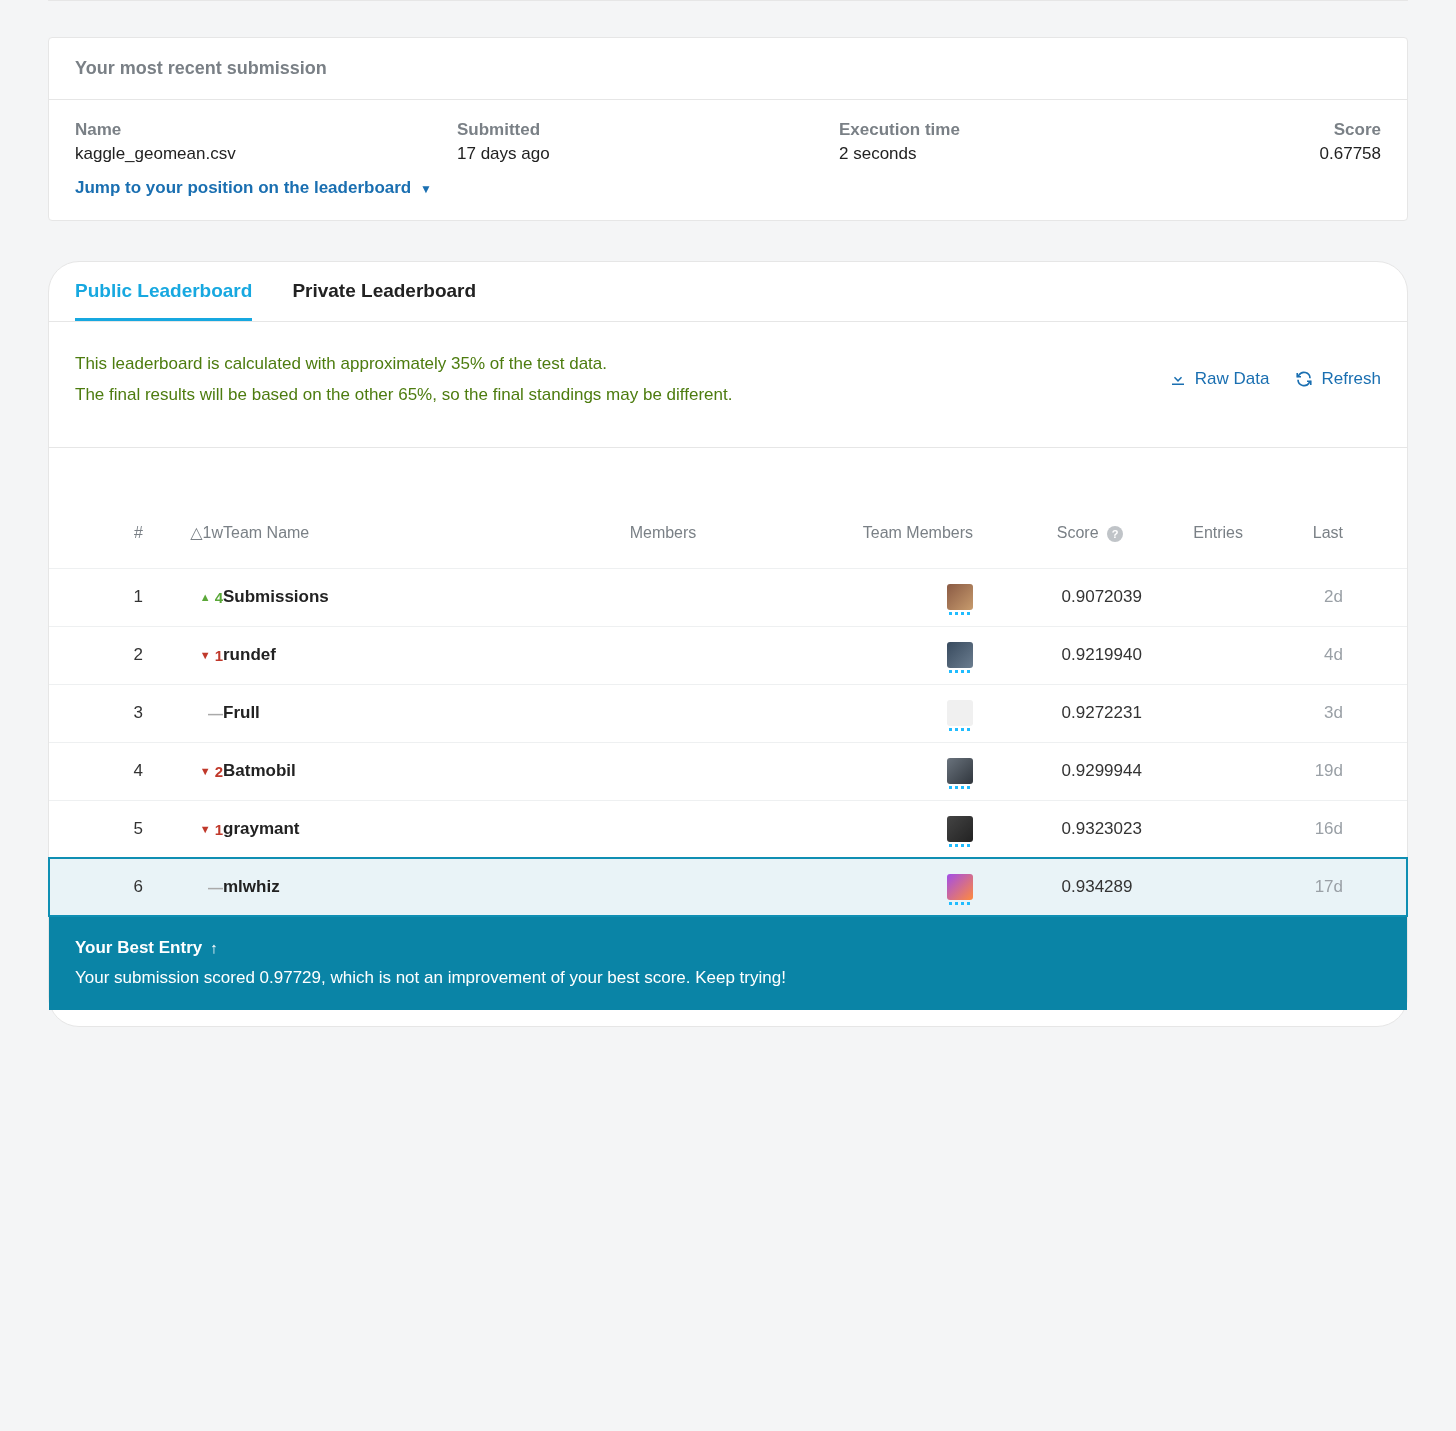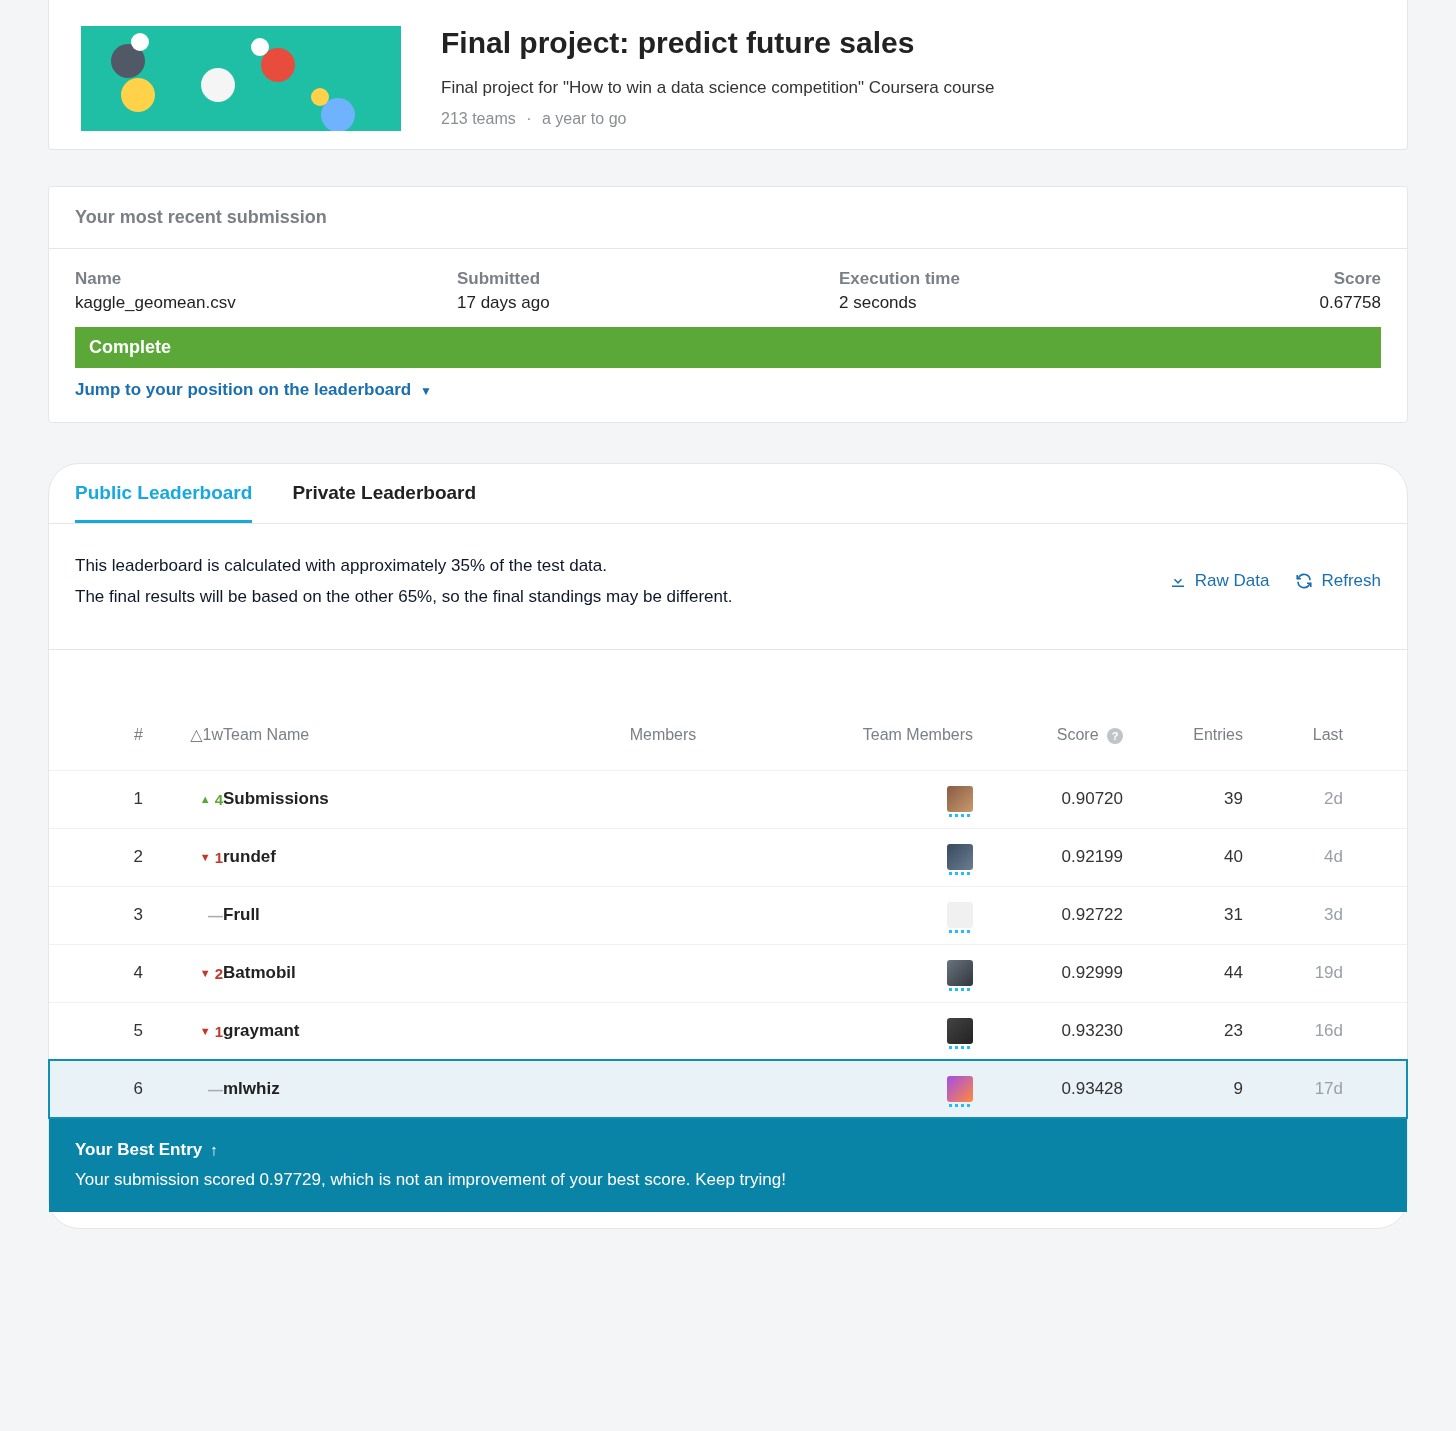--- a/index.html
+++ b/index.html
@@ -95,21 +95,21 @@
     border-bottom:3px solid transparent;
     cursor:pointer;
   }
   .lb-tab.active { color:#17a8e0; border-bottom-color:#17a8e0; }
 
   .lb-info-row {
     display:flex; justify-content:space-between; align-items:center;
     padding: 26px 26px 36px 26px;
     border-bottom:1px solid #e6e6e6;
   }
-  .lb-info-text { color:#0f172a; font-size:17px; line-height:1.85; }
+  .lb-info-text { color:#4d7c0f; font-size:17px; line-height:1.85; }
   .lb-actions { display:flex; gap:26px; }
   .lb-action { color:#1a6fb1; font-size:17px; font-weight:500; cursor:pointer; display:flex; align-items:center; gap:8px; }
   .lb-action svg { width:18px; height:18px; }
 
   .lb-table-head, .lb-row {
     display:grid;
     grid-template-columns: 70px 80px 330px 220px 200px 150px 120px 100px;
     align-items:center;
     padding: 0 24px;
   }
@@ -146,21 +146,21 @@
   .avatar.p3{ background:#f0f0f0;}
   .avatar.p4{ background:linear-gradient(135deg,#6a737d,#30363d);}
   .avatar.p5{ background:linear-gradient(135deg,#444,#222);}
   .avatar.p6{ background:linear-gradient(135deg,#a24de8,#ff8a3d);}
   .avatar::after{
     content:""; position:absolute; left:2px; right:2px; bottom:-5px; height:3px;
     background: linear-gradient(to right,#1fbcff 50%, transparent 50%);
     background-size: 6px 3px;
   }
   .lb-row .score { text-align:right; color:#333;}
-  .lb-row .entries { text-align:right; color:#333;}
+  .lb-row .entries { color:#333;}
   .lb-row .last { text-align:right; color:#9aa0a6;}
 
   .lb-row.highlight {
     background:#e9f3f7;
     outline: 2px solid #0f8fb3;
     outline-offset:-1px;
   }
 
   .best-entry {
     background:#0a84a6; color:#fff;
@@ -176,32 +176,20 @@
     background:#c0c4c8; color:#fff; font-size:11px; align-items:center; justify-content:center;
     margin-left:4px; font-weight:700;
   }
 </style>
 </head>
 <body>
 
 <div class="page">
 
   <div class="header-card">
-    <div class="header-top">
-      <div class="banner"></div>
-      <div class="header-text">
-        <h1>Final project: predict future sales</h1>
-        <div class="desc">Final project for "How to win a data science competition" Coursera course</div>
-        <div class="meta">
-          <span>213 teams</span>
-          <span class="dot">·</span>
-          <span>a year to go</span>
-        </div>
-      </div>
-    </div>
   </div>
 
   <div class="card">
     <div class="card-head">Your most recent submission</div>
     <div class="sub-grid">
       <div class="sub-col">
         <div class="lbl">Name</div>
         <div class="val">kaggle_geomean.csv</div>
       </div>
       <div class="sub-col">
@@ -210,21 +198,20 @@
       </div>
       <div class="sub-col">
         <div class="lbl">Execution time</div>
         <div class="val">2 seconds</div>
       </div>
       <div class="sub-col right">
         <div class="lbl">Score</div>
         <div class="val">0.67758</div>
       </div>
     </div>
-    <div class="complete-bar">Complete</div>
     <div class="jump-link">
       <span>Jump to your position on the leaderboard</span>
       <span class="caret">▼</span>
     </div>
   </div>
 
   <div class="card" style="margin-top:40px; padding-bottom:16px;border-radius:31px;">
     <div class="lb-tabs">
       <div class="lb-tab active">Public Leaderboard</div>
       <div class="lb-tab">Private Leaderboard</div>

